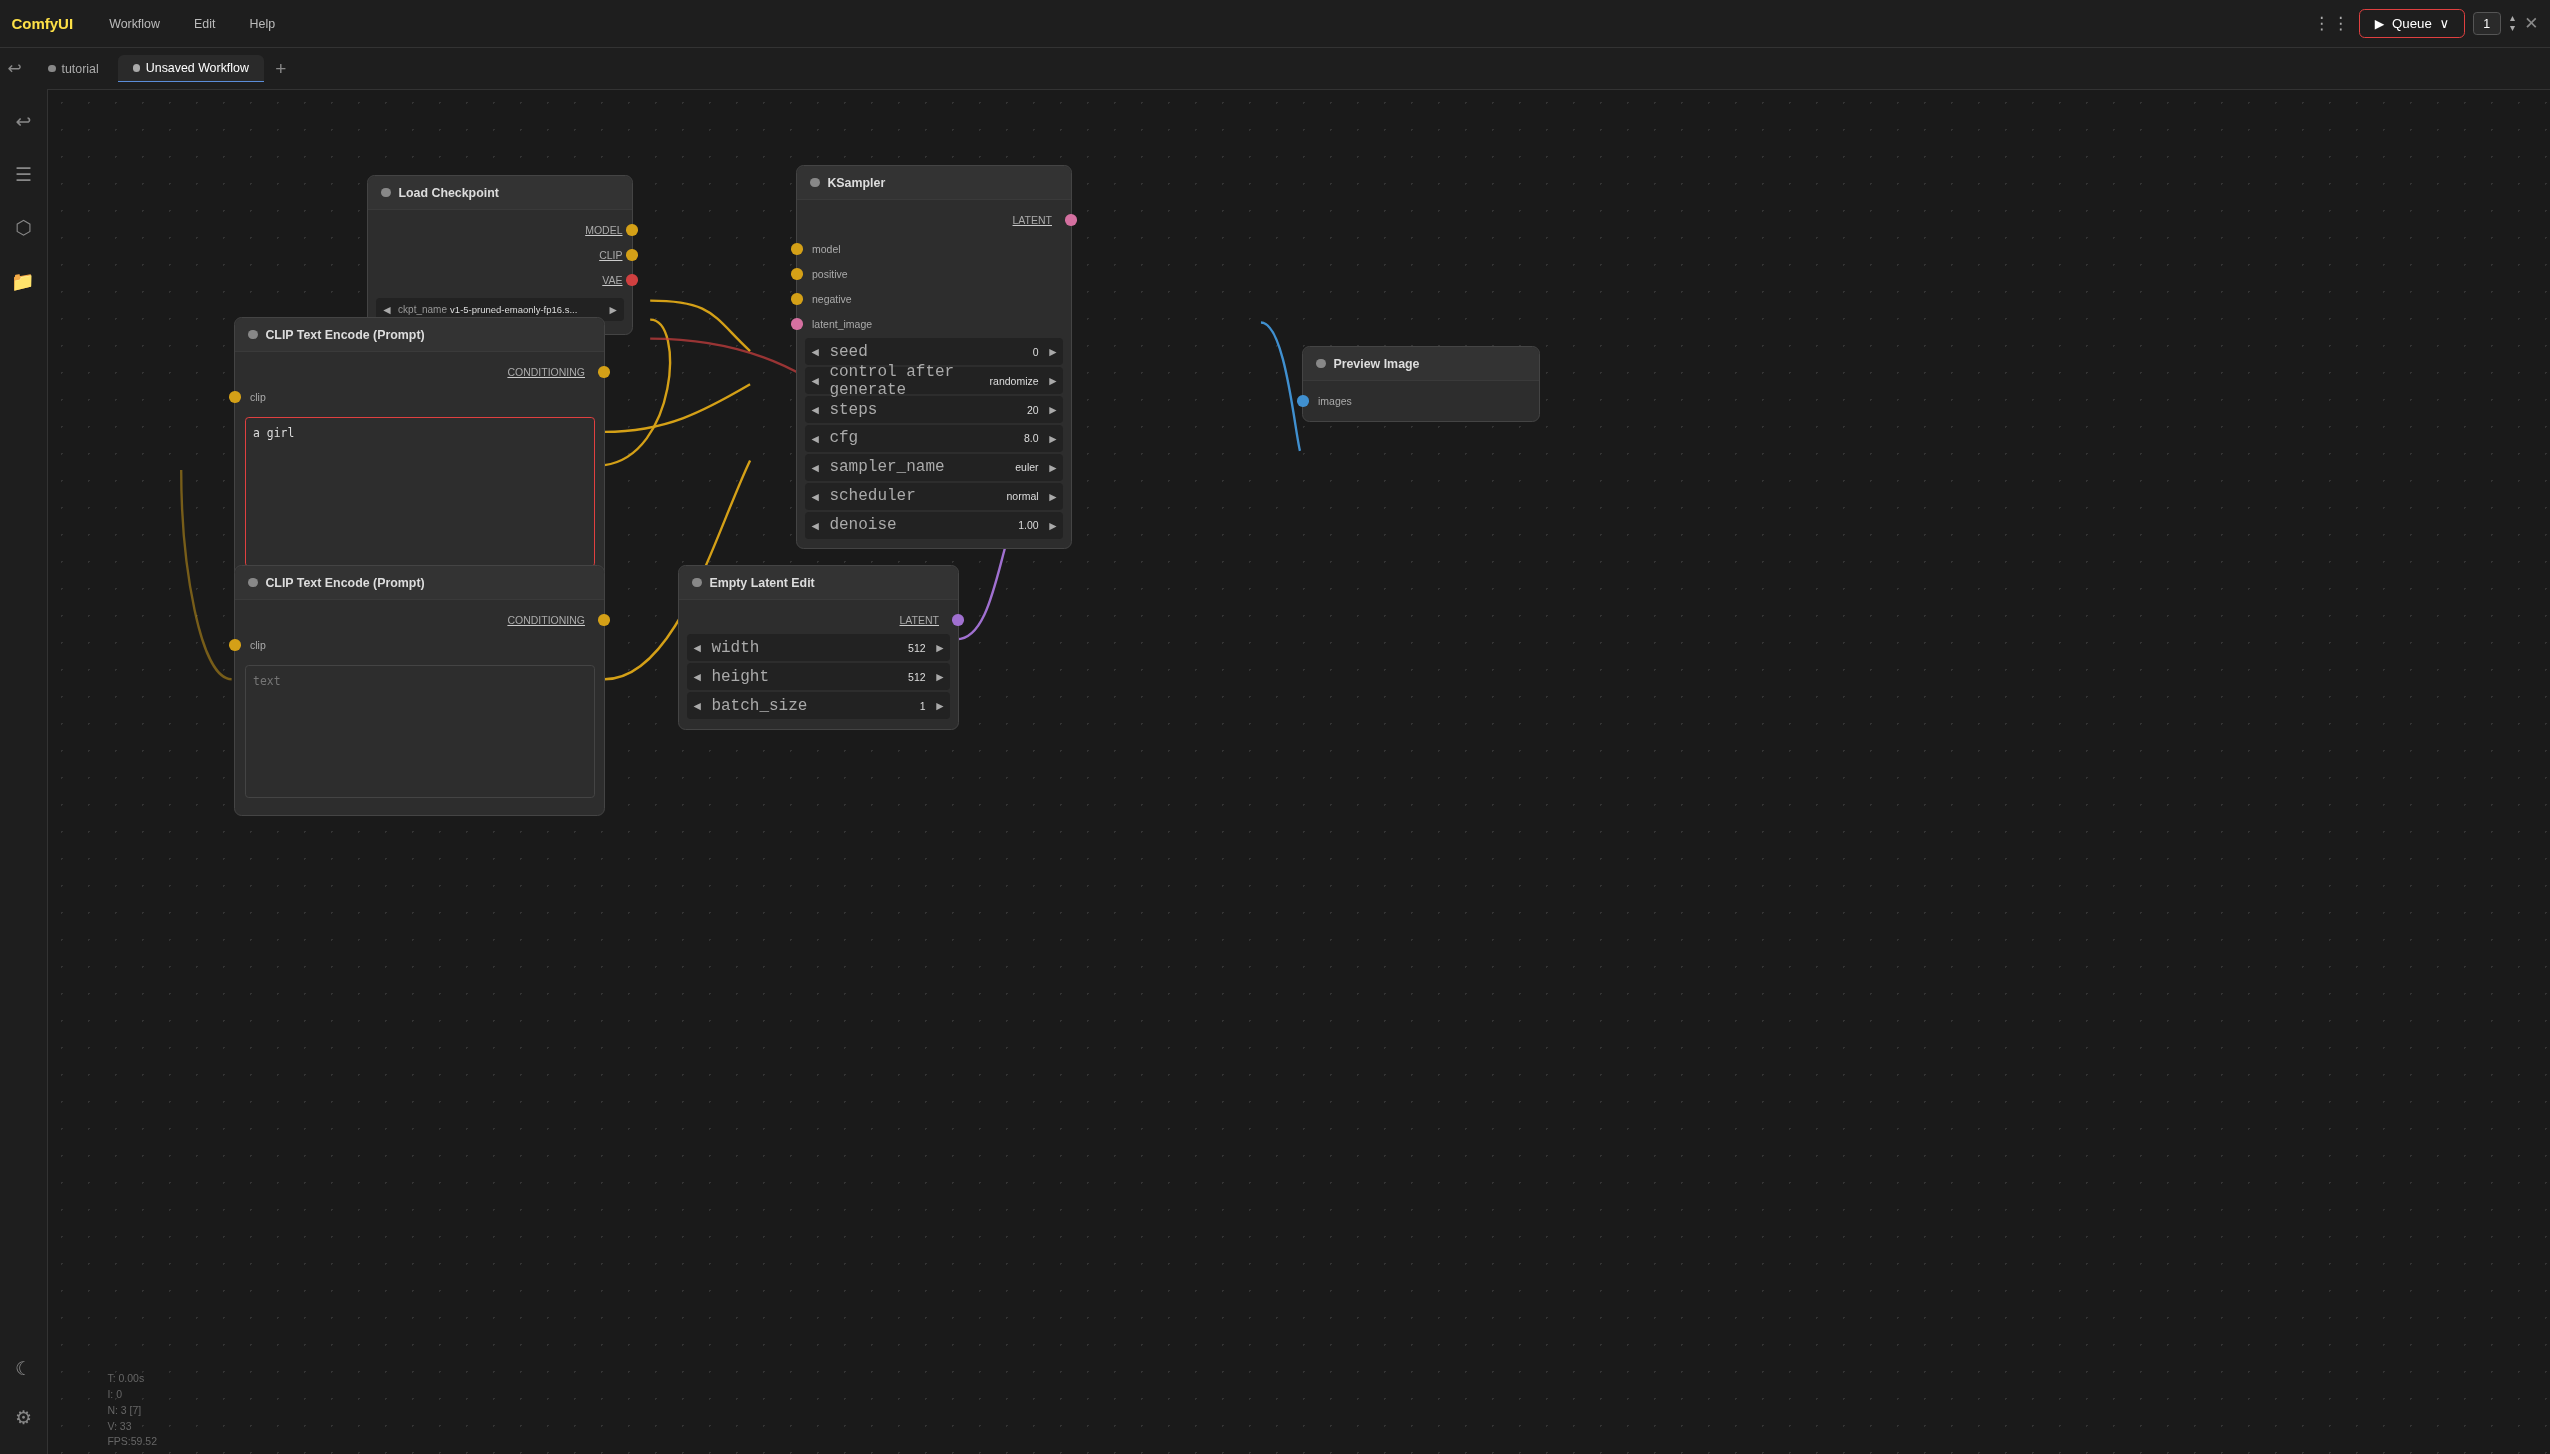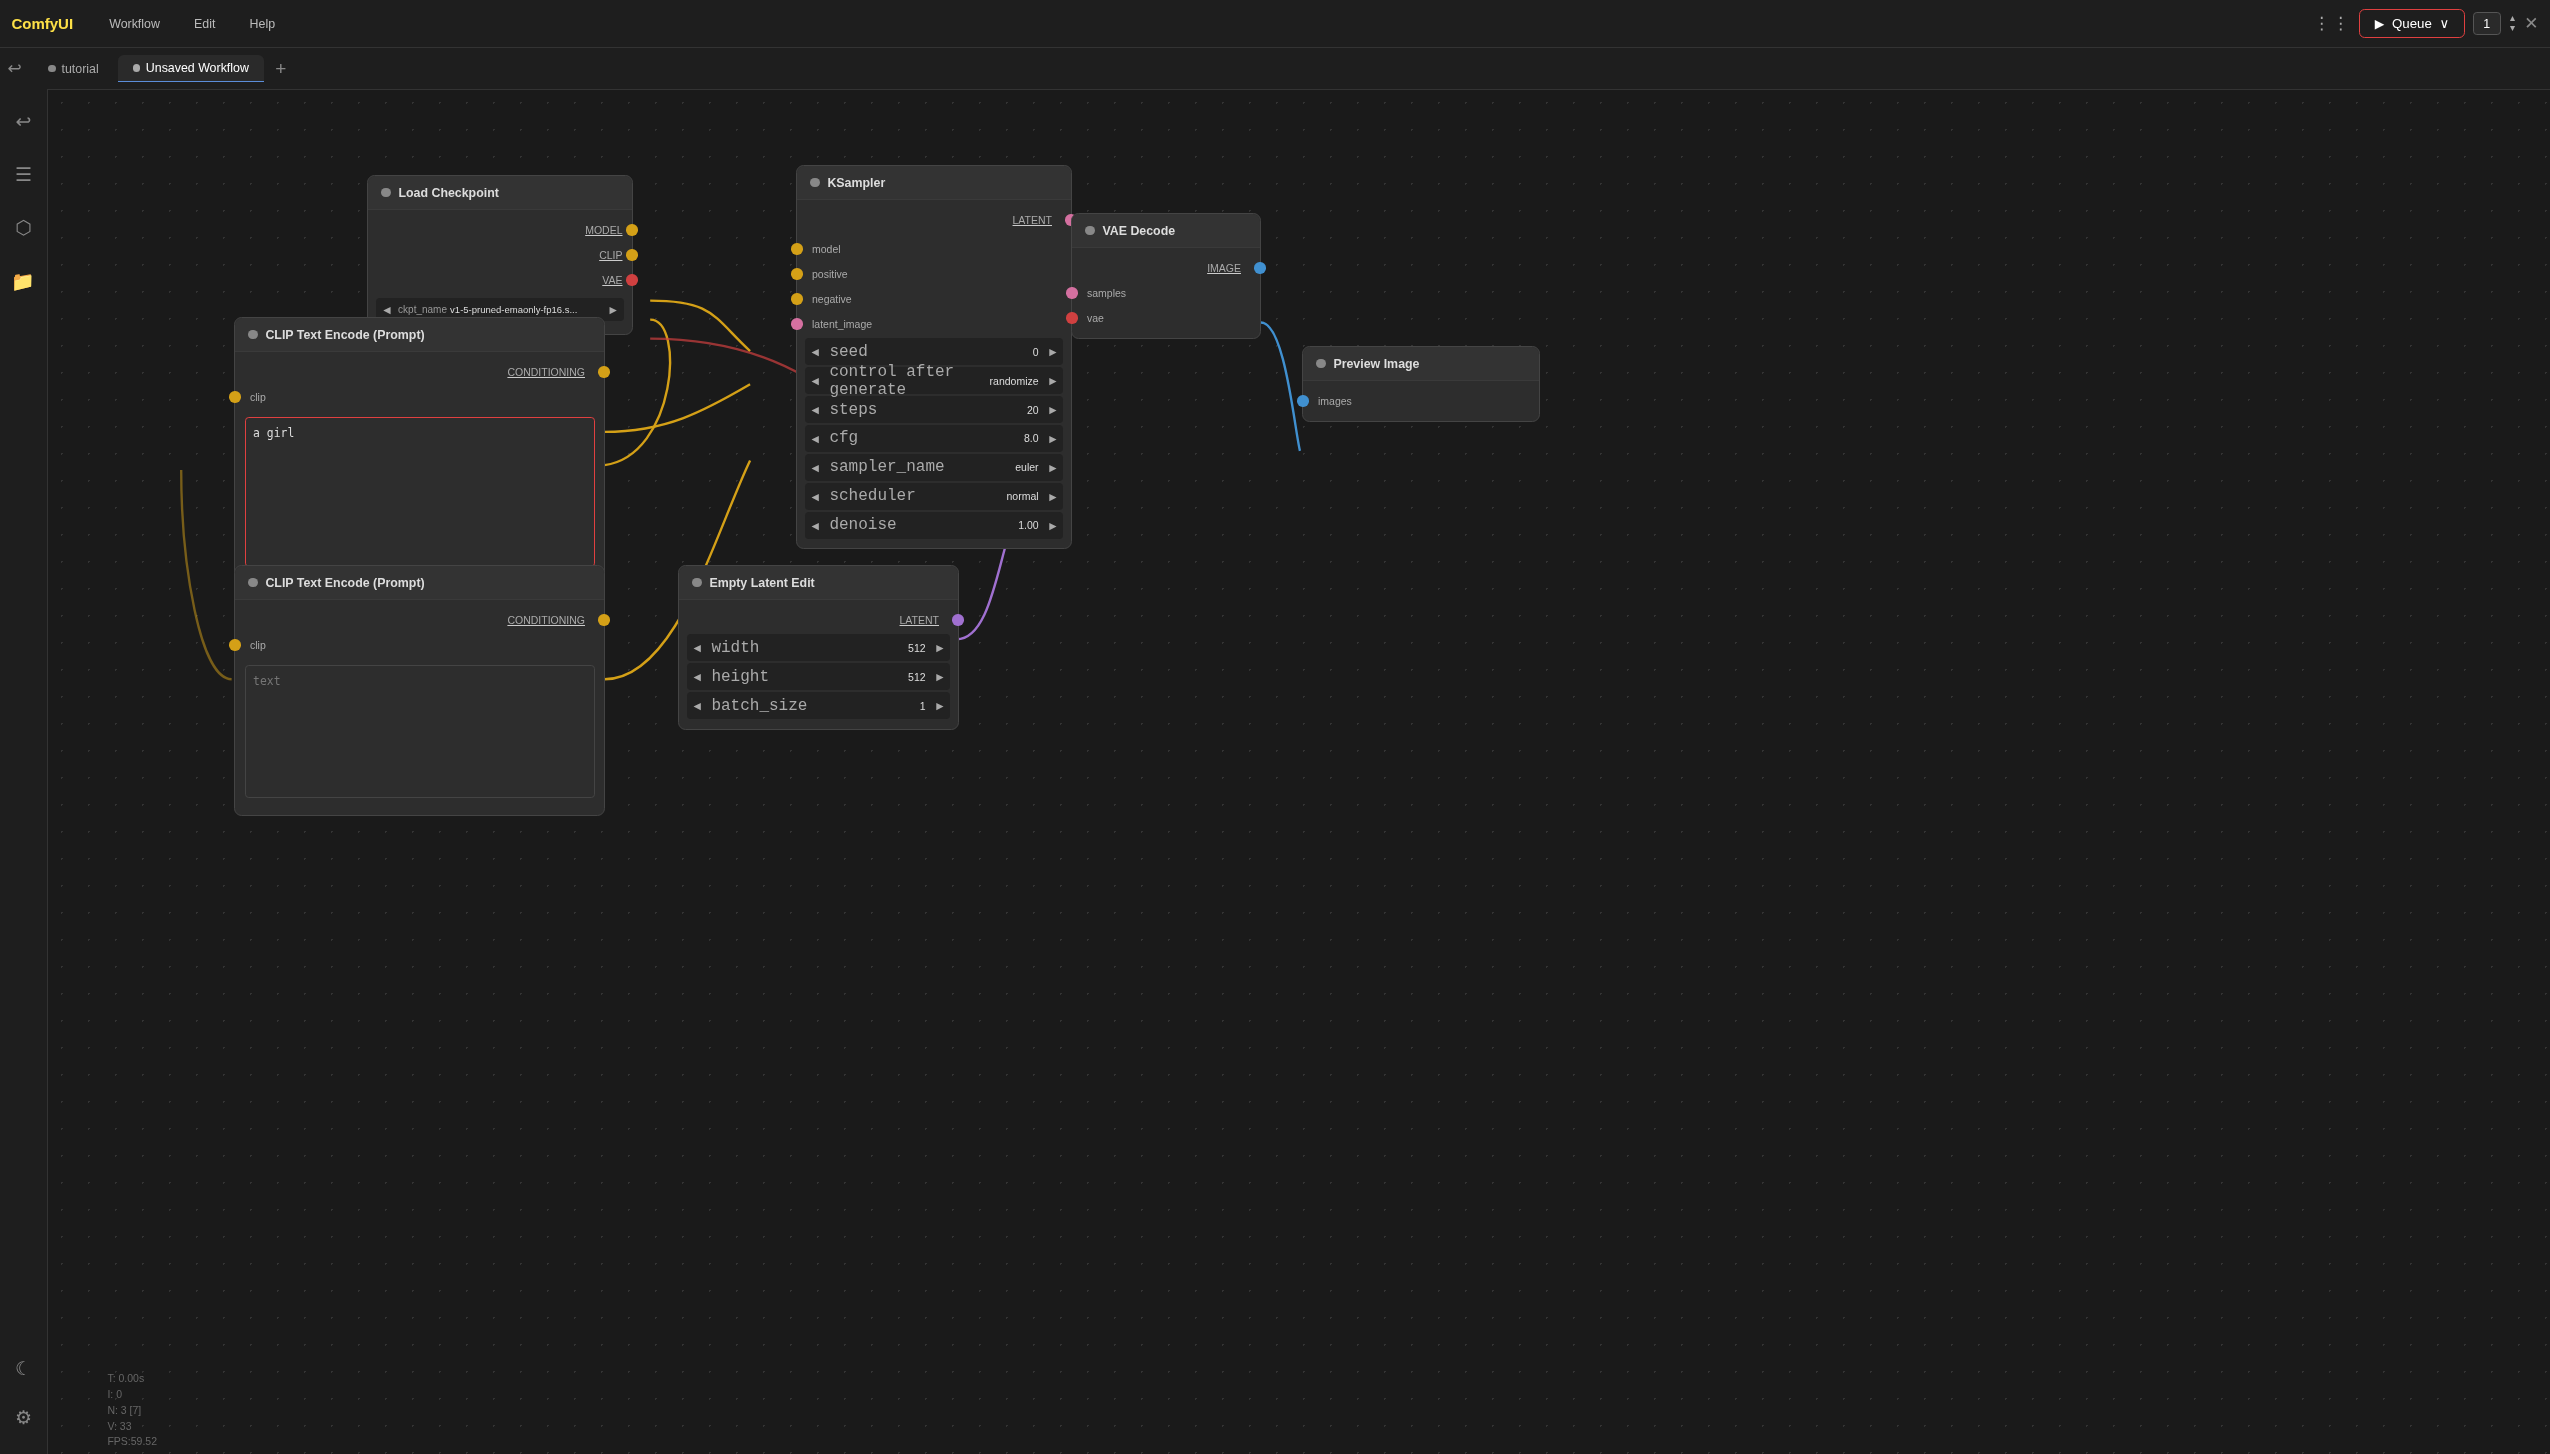--- a/index.html
+++ b/index.html
@@ -599,42 +599,20 @@
       </div>
       <div class="control-row">
         <span class="ctrl-arrow">◀</span>
         <span class="ctrl-label">batch_size</span>
         <span class="ctrl-value">1</span>
         <span class="ctrl-arrow">▶</span>
       </div>
     </div>
   </div>
 
-  <div class="node vae-decode">
-    <div class="node-header">
-      <div class="node-dot"></div>
-      <span class="node-title">VAE Decode</span>
-    </div>
-    <div class="node-body">
-
-      <div class="port-row right" style="padding-right:9.5px;">
-        <span class="port-label right">IMAGE</span>
-        <div class="connector right blue"></div>
-      </div>
-
-      <div class="port-row">
-        <div class="connector left pink"></div>
-        <span class="port-label" style="padding-left:15px;">samples</span>
-      </div>
-      <div class="port-row">
-        <div class="connector left red"></div>
-        <span class="port-label" style="padding-left:15px;">vae</span>
-      </div>
-    </div>
-  </div>
 
   <div class="node preview-image">
     <div class="node-header">
       <div class="node-dot"></div>
       <span class="node-title">Preview Image</span>
     </div>
     <div class="node-body">
 
       <div class="port-row">
         <div class="connector left blue"></div>

